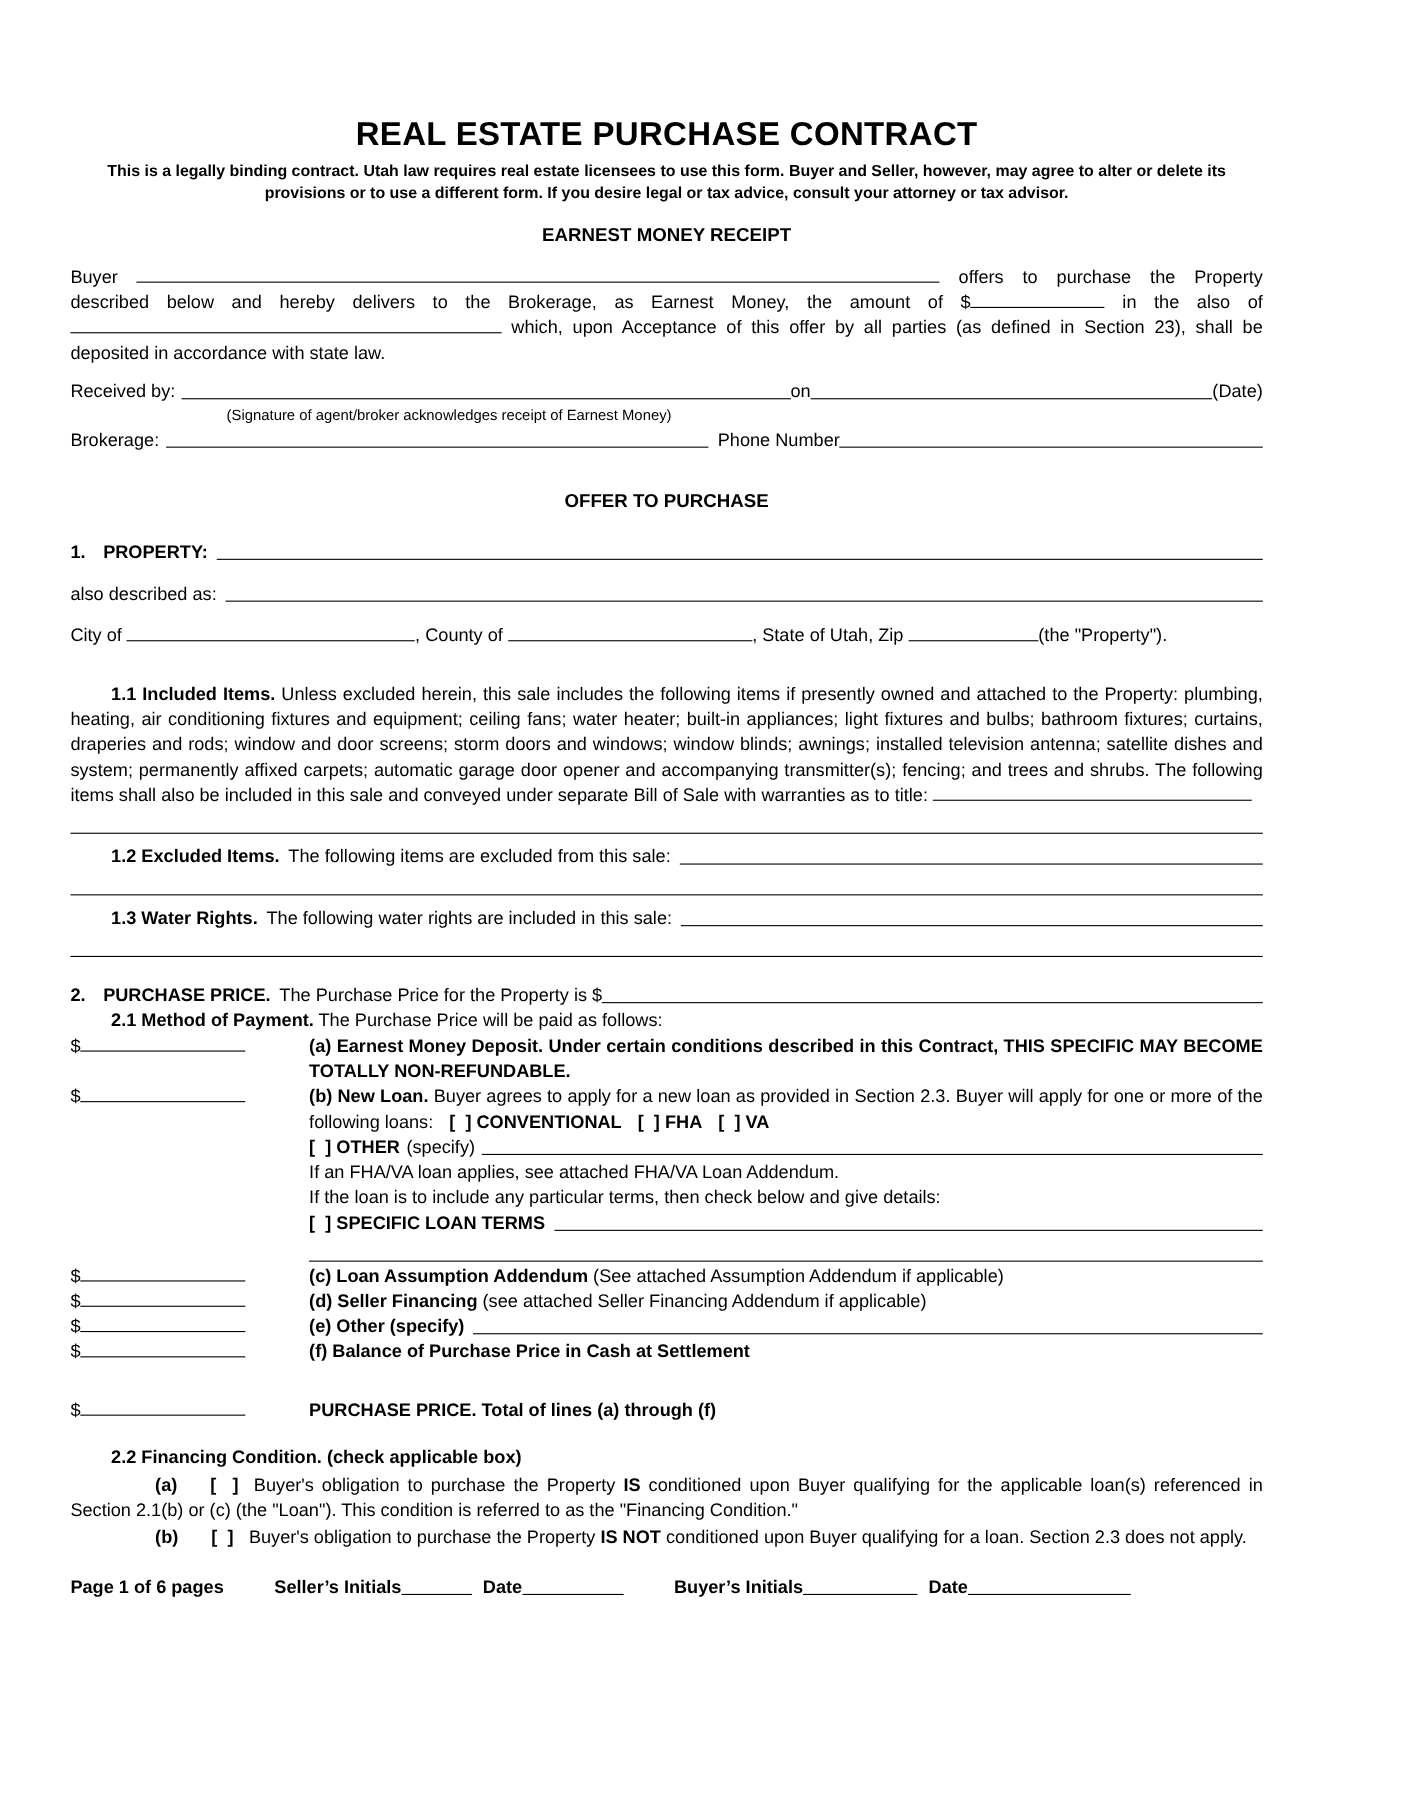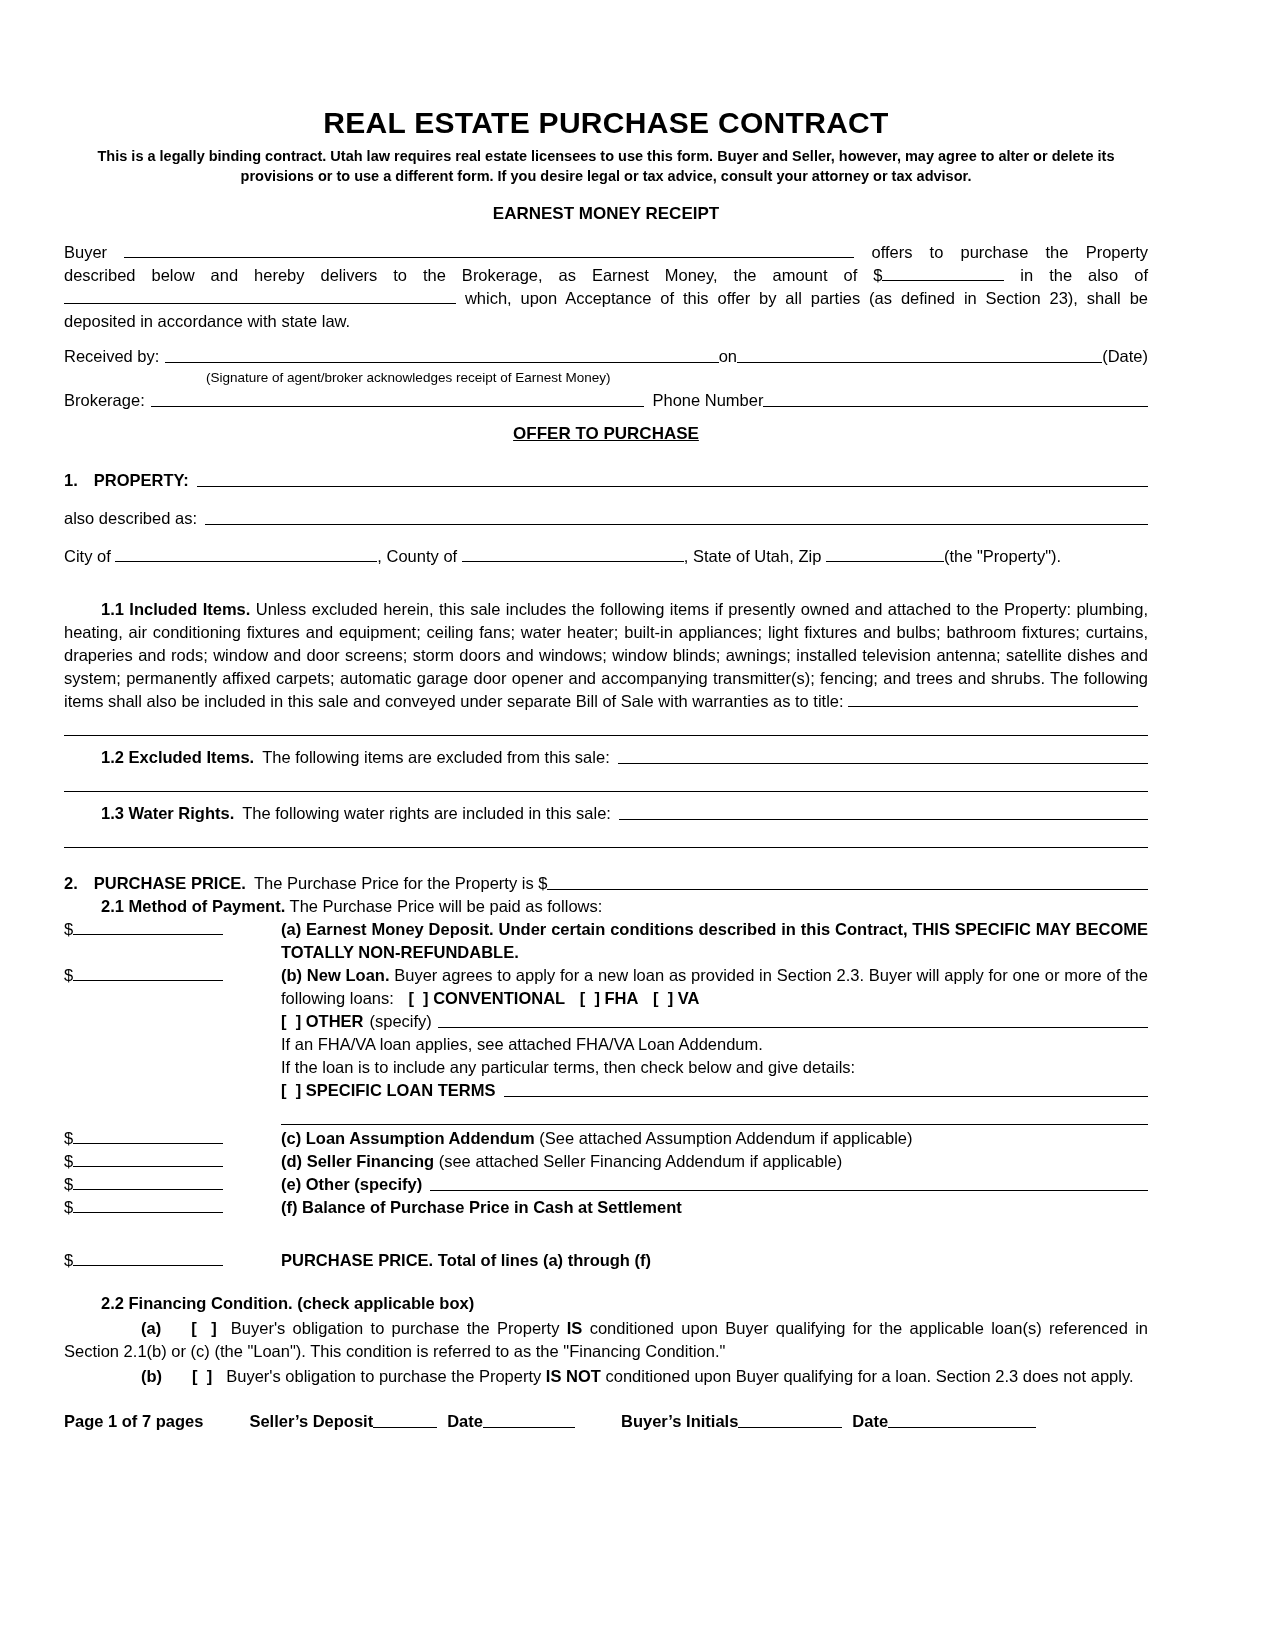--- a/index.html
+++ b/index.html
@@ -76,21 +76,21 @@
   .mt2  { margin-top: 2px; }
   .mt3  { margin-top: 3px; }
   .mt10 { margin-top: 10px; }
   .mt12 { margin-top: 12px; }
   .mt15 { margin-top: 15px; align-items: flex-end; }
   .mt16 { margin-top: 16px; }
   .mt18 { margin-top: 30px; }
   .mt20 { margin-top: 20px; }
   .mt22 { margin-top: 22px; }
   .mt24 { margin-top: 24px; }
-  .mt26 { margin-top: 10px; text-decoration: underline; }
+  .mt26 { margin-top: 32px; }
   .footer { font-weight: bold; }
 </style>
 </head>
 <body>
 
 <div class="page">
 
   <h1 class="title">REAL ESTATE PURCHASE CONTRACT</h1>
   <p class="disclaimer">This is a legally binding contract.  Utah law requires real estate licensees to use this form.  Buyer and Seller, however, may agree to alter or delete its provisions or to use a different form.  If you desire legal or tax advice, consult your attorney or tax advisor.</p>
 
@@ -258,22 +258,22 @@
     <span>conditioned upon Buyer qualifying for the applicable loan(s) referenced in Section 2.1(b) or (c) (the "Loan").  This condition is referred to as the "Financing Condition."</span>
   </p>
 
   <p class="just hang mt2">
     <span class="b">(b)</span><span class="b cbx">[&nbsp;&nbsp;]</span><span>Buyer's obligation to purchase the Property</span>
     <span class="b">IS NOT</span>
     <span>conditioned upon Buyer qualifying for a loan.  Section 2.3 does not apply.</span>
   </p>
 
   <div class="row footer mt22">
-    <span class="b">Page 1 of 7 pages</span>
-    <span class="b" style="margin-left:46px">Seller’s Deposit</span>
+    <span class="b">Page 1 of 6 pages</span>
+    <span class="b" style="margin-left:46px">Seller’s Initials</span>
     <span class="bl" style="width:64px"></span>
     <span class="b" style="margin-left:10px">Date</span>
     <span class="bl" style="width:92px"></span>
     <span class="b" style="margin-left:46px">Buyer’s Initials</span>
     <span class="bl" style="width:104px"></span>
     <span class="b" style="margin-left:10px">Date</span>
     <span class="bl" style="width:148px"></span>
   </div>
 
 </div>

